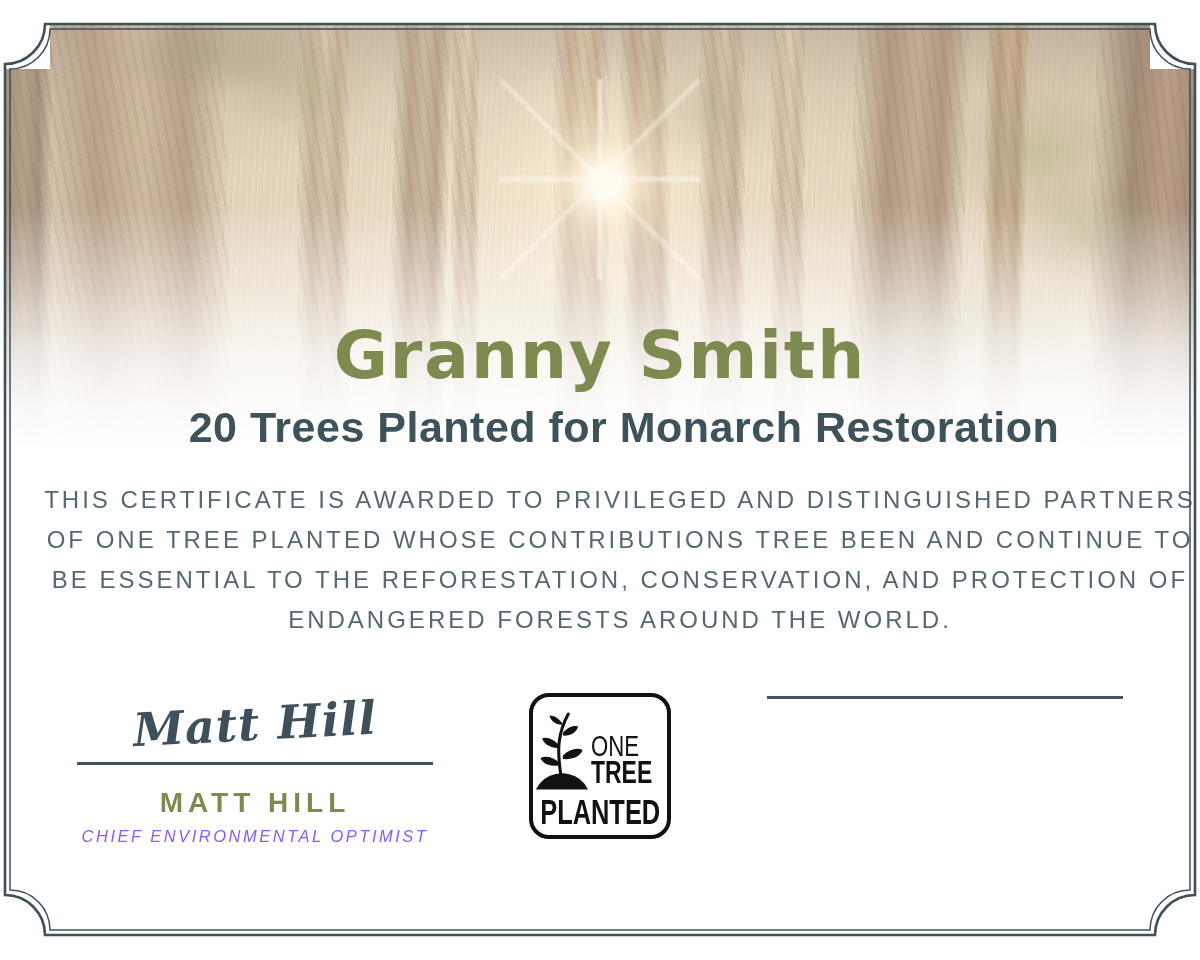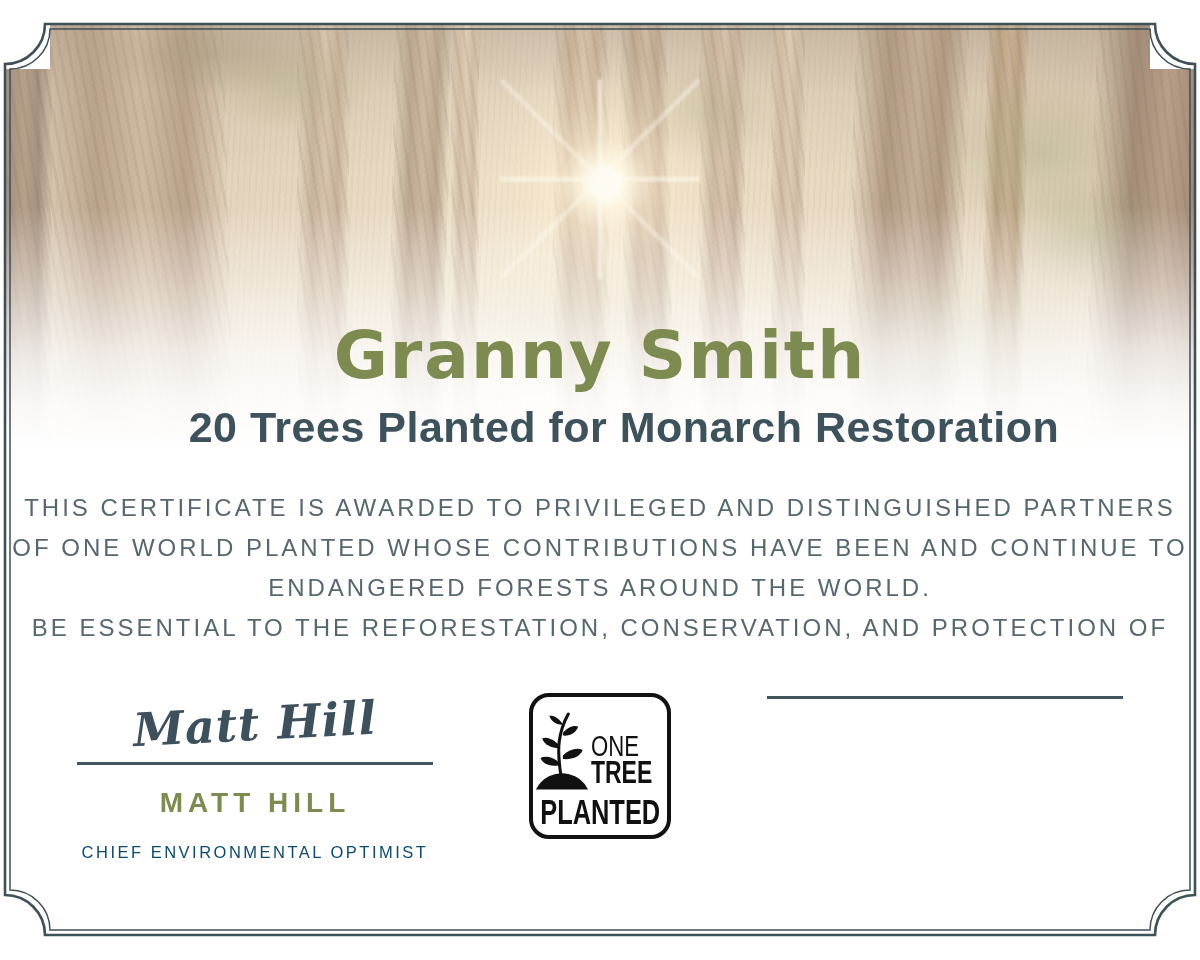--- a/index.html
+++ b/index.html
@@ -88,21 +88,21 @@
   }
   .headline{
     margin-top:10px;
     font-size:43px;font-weight:700;letter-spacing:.5px;
     color:#3e525c;
     margin-left:48px;
   }
   .body-line{
     font-size:24px;color:#55686f;letter-spacing:3px;line-height:40px;
   }
-  .body-wrap{margin-top:36px;}
+  .body-wrap{margin-top:28px;padding-left:40px;}
 
   
   .footer{position:absolute;left:0;top:688px;width:1200px;display:flex;align-items:flex-start;}
   .col-left,.col-right{width:510px;text-align:center;}
   .col-logo{width:180px;text-align:center;}
   .sig-script{
     margin-top:4px;height:64px;
     font-family:"DejaVu Serif",serif;font-style:italic;font-weight:700;
     font-size:46px;color:#3d505c;transform:rotate(-3deg);letter-spacing:1px;
     display:flex;align-items:center;justify-content:center;
@@ -110,21 +110,21 @@
   .rule{width:356px;height:3px;background:#44545f;margin:6px auto 0;}
   .col-right .rule{margin-top:8px;}
   .date-value{
     margin-top:28px;height:36px;
     font-size:31px;font-weight:700;letter-spacing:3px;color:#3e525c;
   }
   .footer-label{
     margin-top:22px;font-size:28px;font-weight:700;letter-spacing:5px;color:#7d8a50;
   }
   .footer-sublabel{
-    margin-top:24px;font-size:16.5px;letter-spacing:2.5px;color:#0c4a6e;
+    margin-top:8px;font-size:16.5px;letter-spacing:2.5px;color:#8b5cf6;font-style:italic;
   }
 
   
   .logo-box{
     width:142px;height:146px;margin:5px auto 0;box-sizing:border-box;
     border:4px solid #111111;border-radius:20px;background:#fff;
     padding:8px 5px 8px;display:flex;flex-direction:column;align-items:center;justify-content:center;
   }
   .logo-top{display:flex;align-items:flex-end;}
   .logo-words{display:flex;flex-direction:column;align-items:flex-start;margin-left:2px;margin-bottom:4px;}
@@ -165,23 +165,23 @@
 <svg class="frame" width="1200" height="960" viewBox="0 0 1200 960">
   <path class="outer" d="M 45 24 H 1155 A 40 40 0 0 0 1195 64 V 895 A 40 40 0 0 0 1155 935 H 45 A 40 40 0 0 0 5 895 V 64 A 40 40 0 0 0 45 24 Z"></path>
   <path class="inner" d="M 50 29 H 1150 A 40 40 0 0 0 1190 69 V 890 A 40 40 0 0 0 1150 930 H 50 A 40 40 0 0 0 10 890 V 69 A 40 40 0 0 0 50 29 Z"></path>
 </svg>
 
 <div class="content">
   <div class="name">Granny Smith</div>
   <div class="headline">20 Trees Planted for Monarch Restoration</div>
   <div class="body-wrap">
     <div class="body-line">THIS CERTIFICATE IS AWARDED TO PRIVILEGED AND DISTINGUISHED PARTNERS</div>
-    <div class="body-line">OF ONE WORLD PLANTED WHOSE CONTRIBUTIONS HAVE BEEN AND CONTINUE TO</div>
+    <div class="body-line">OF ONE TREE PLANTED WHOSE CONTRIBUTIONS TREE BEEN AND CONTINUE TO</div>
+    <div class="body-line">BE ESSENTIAL TO THE REFORESTATION, CONSERVATION, AND PROTECTION OF</div>
     <div class="body-line">ENDANGERED FORESTS AROUND THE WORLD.</div>
-    <div class="body-line">BE ESSENTIAL TO THE REFORESTATION, CONSERVATION, AND PROTECTION OF</div>
   </div>
 
   <div class="footer">
     <div class="col-left">
       <div class="sig-script">Matt Hill</div>
       <div class="rule"></div>
       <div class="footer-label">MATT HILL</div>
       <div class="footer-sublabel">CHIEF ENVIRONMENTAL OPTIMIST</div>
     </div>
 

